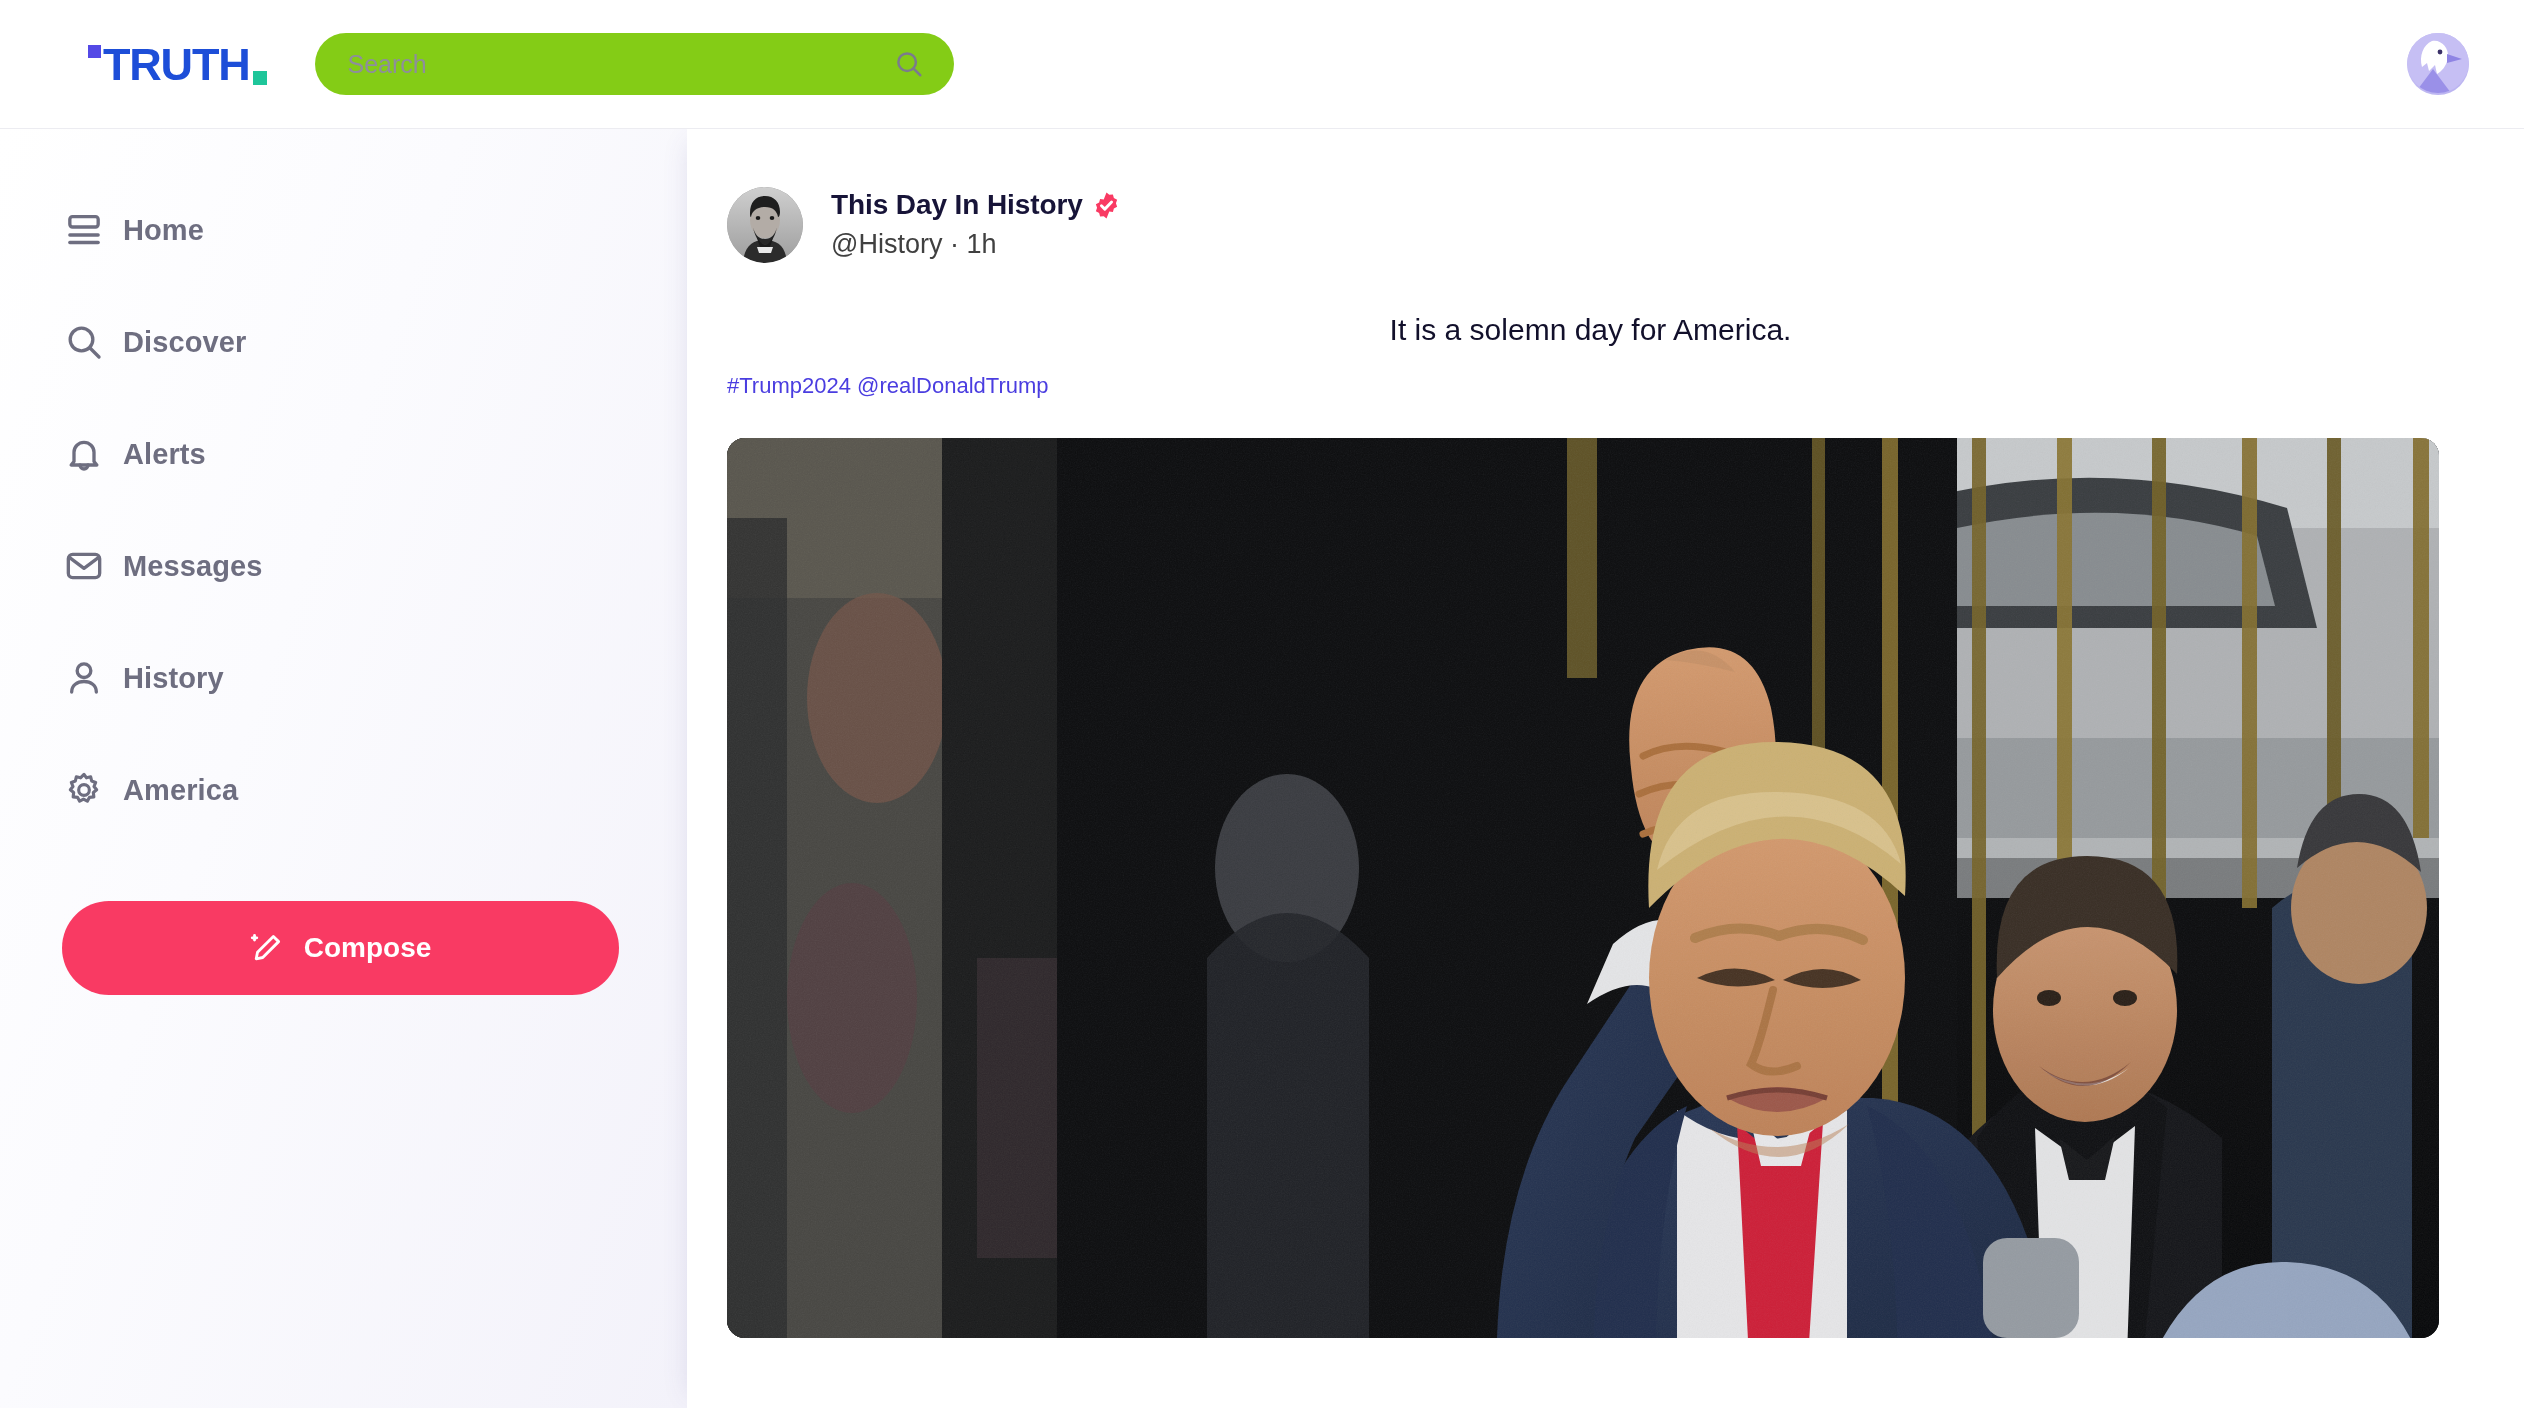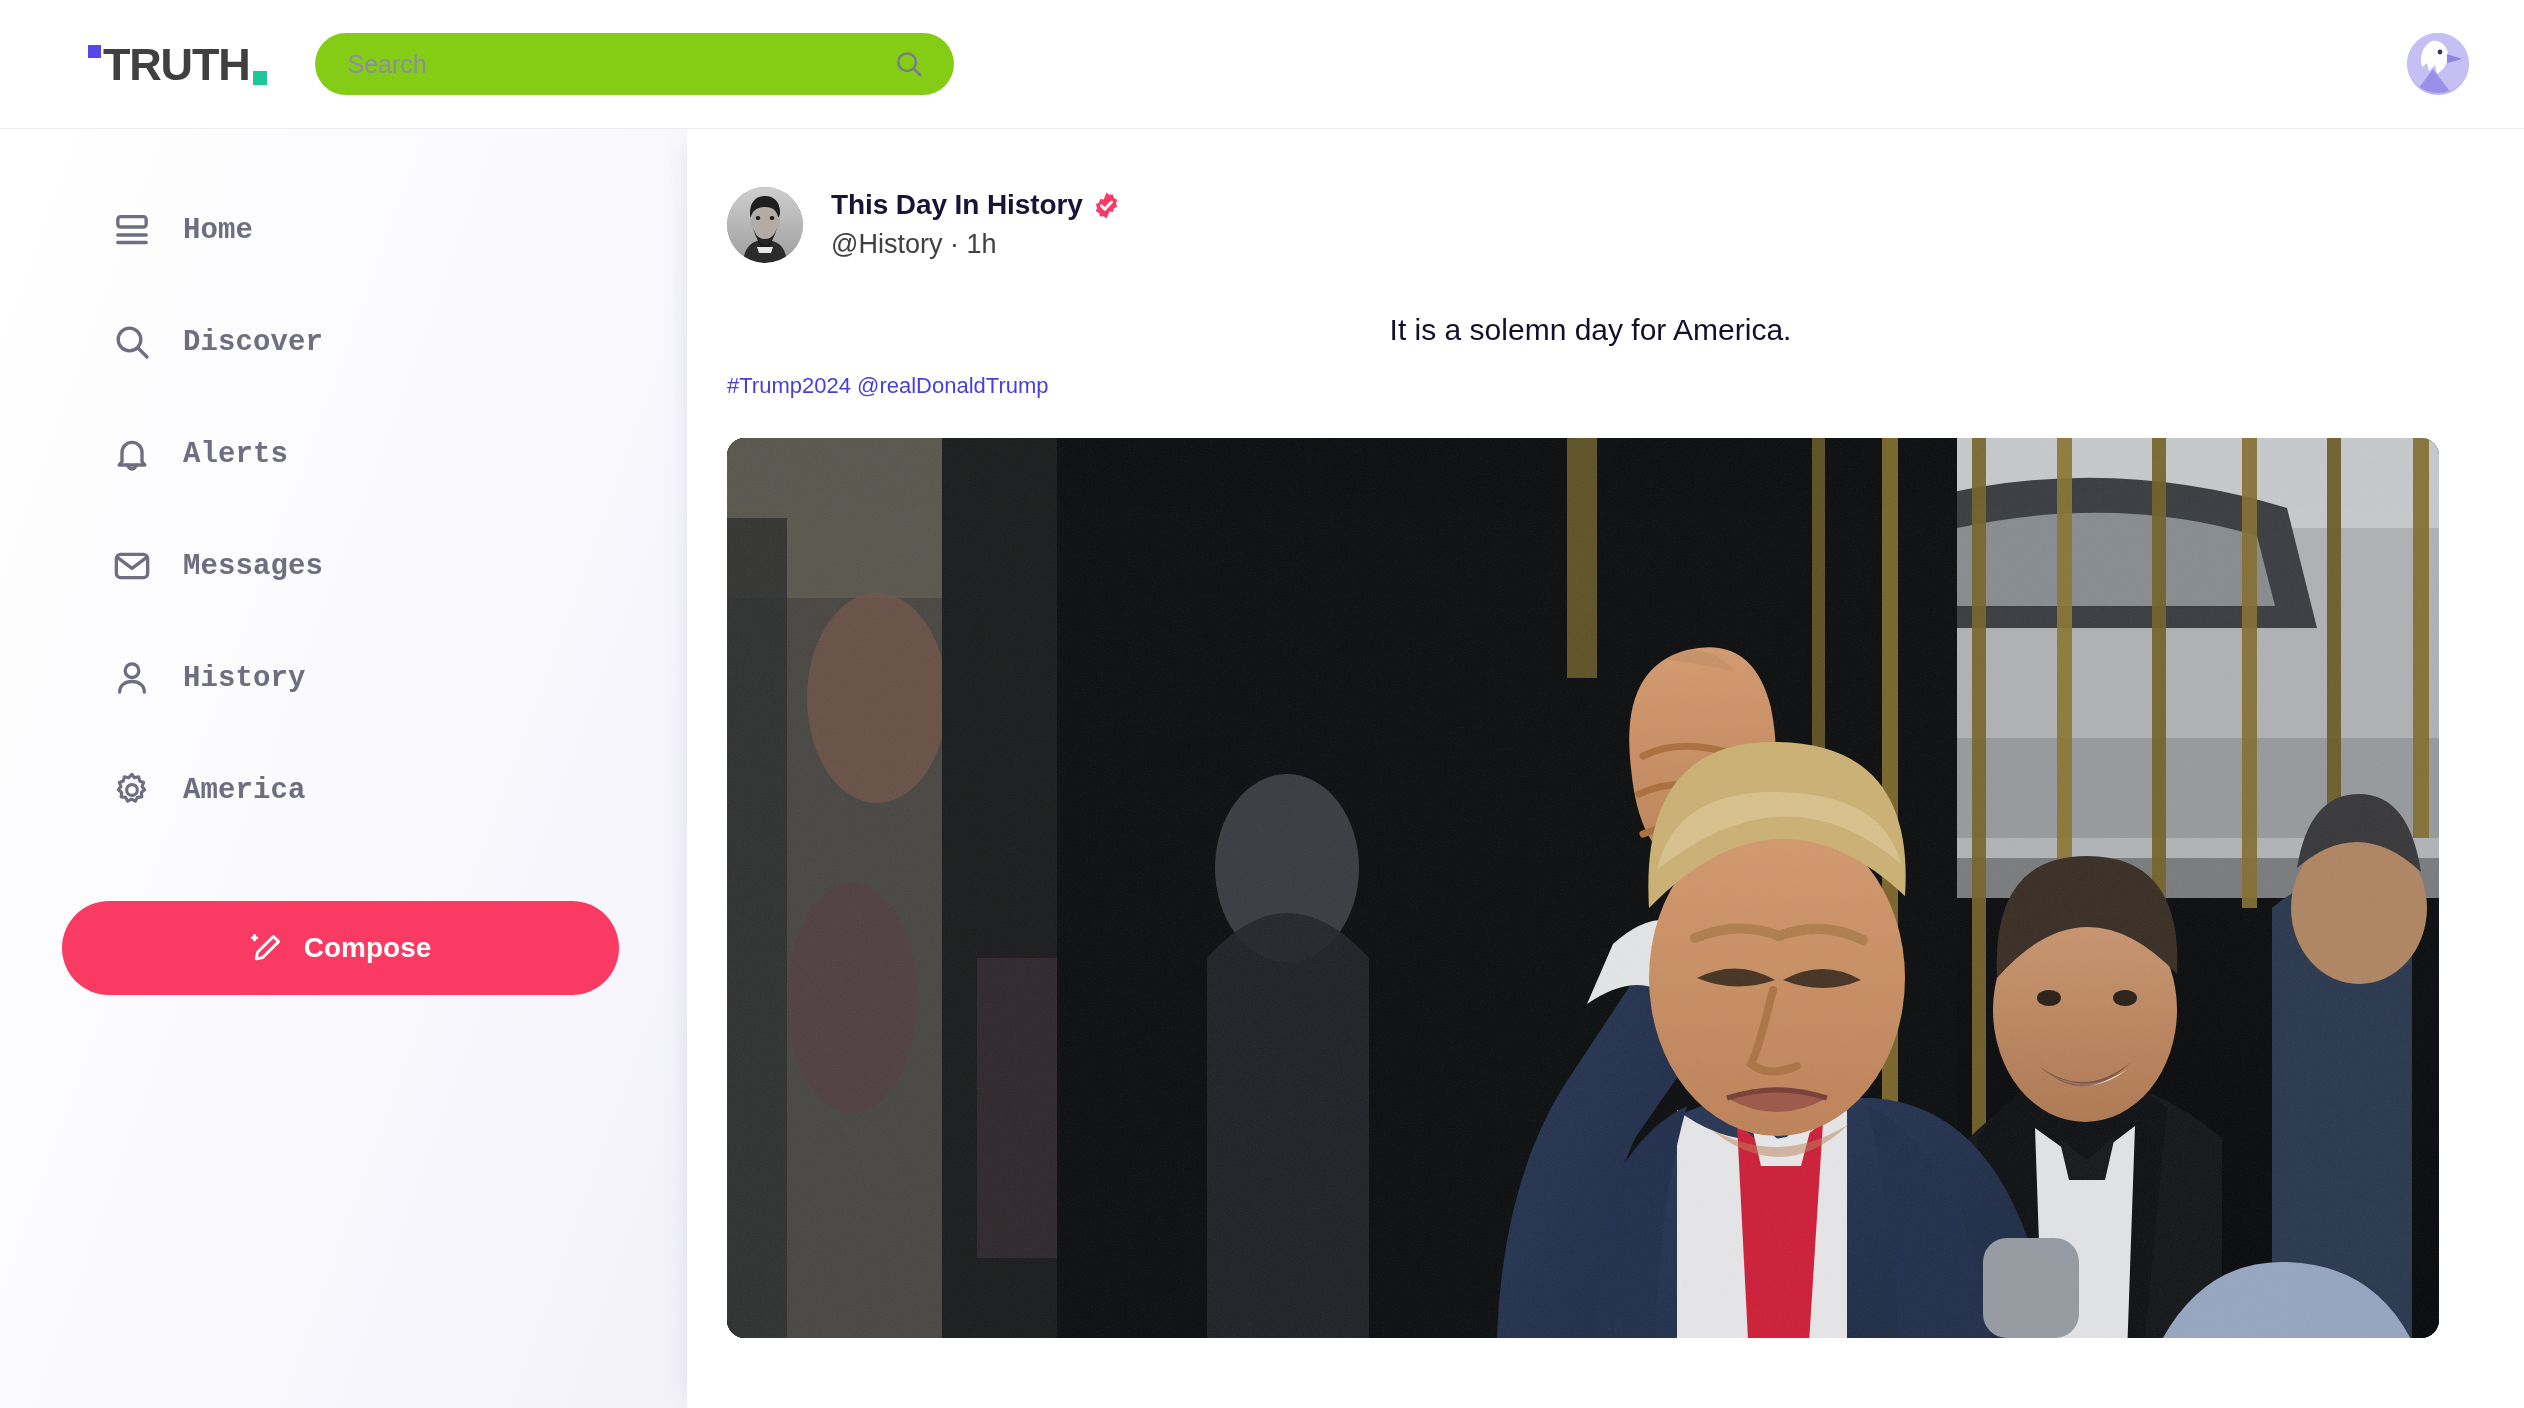--- a/index.html
+++ b/index.html
@@ -22,21 +22,21 @@
     position: relative;
     z-index: 20;
   }
   .logo {
     margin-left: 88px;
     display: flex;
     align-items: flex-end;
     font-size: 45px;
     font-weight: 800;
     letter-spacing: -1.2px;
-    color: #404040;
+    color: #1d4ed8;
     line-height: 1;
     user-select: none;
     justify-content: center;
   }
   .logo .tick {
     width: 13px; height: 13px;
     background: #5449e6;
     display: inline-block;
     margin-right: 2px;
     margin-bottom: 29px;
@@ -89,24 +89,23 @@
     width: 687px;
     min-width: 687px;
     background: linear-gradient(110deg,#ffffff 0%,#fbfbfe 40%,#f3f2fa 100%);
     padding-top: 66px;
     position: relative;
   }
   .nav-item {
     display: flex;
     align-items: center;
     height: 70px;
-    padding-left: 112px;
+    padding-left: 64px;
     cursor: pointer;
-    gap: 31px;
-    font-family: Liberation Mono, monospace;
+    gap: 19px;
   }
   .nav-item + .nav-item { margin-top: 42px; }
   .nav-icon { width: 40px; height: 40px; flex: 0 0 40px; display: flex; align-items: center; justify-content: center; }
   .nav-label {
     font-size: 29px;
     font-weight: 700;
     color: #6e6e80;
     letter-spacing: 0.1px;
   }
 

